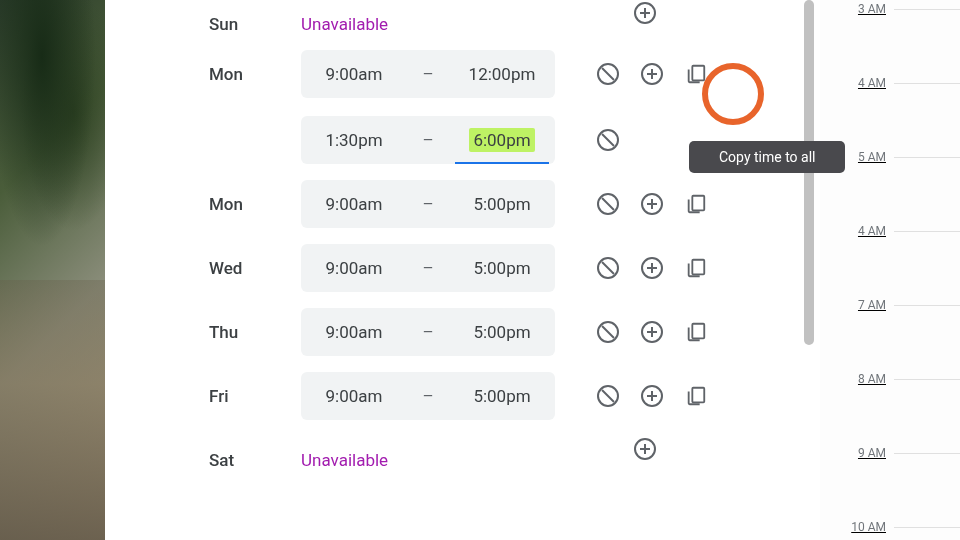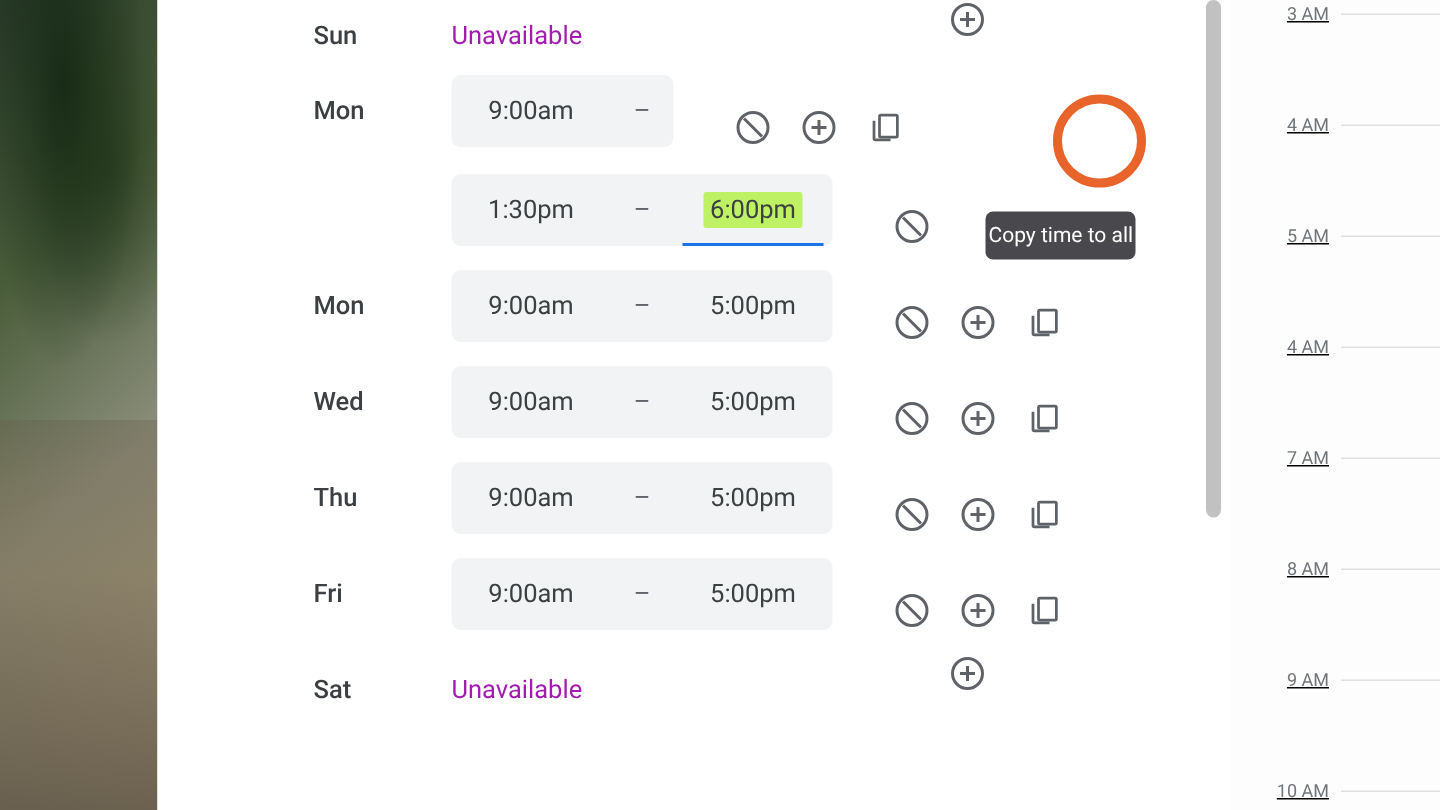--- a/index.html
+++ b/index.html
@@ -98,21 +98,21 @@
       font-weight: 500;
       padding-top: 14px;
     }
     .slots {
       display: flex;
       flex-direction: column;
       gap: 18px;
     }
     .slot-line {
       display: flex;
-      align-items: flex-end;
+      align-items: center;
       gap: 24px;
     }
     .time-group {
       display: flex;
       align-items: center;
       background: #f1f3f4;
       border-radius: 6px;
       height: 48px;
     }
     .time-box {
@@ -175,26 +175,26 @@
       top: 63px;
       width: 62px;
       height: 62px;
       border: 6px solid #e8642b;
       border-radius: 50%;
       pointer-events: none;
       z-index: 10;
     }
     .tooltip {
       position: absolute;
-      left: 657px;
+      left: 689px;
       top: 141px;
       background: #49494d;
       color: #fff;
       font-size: 14px;
-      padding: 8px 2px;
+      padding: 8px 30px;
       border-radius: 5px;
       white-space: nowrap;
       z-index: 9;
     }
     .sun-actions { margin-left: 244px; }
   </style>
 </head>
 <body>
 
 <div class="bg-left"></div>
@@ -215,20 +215,21 @@
     </div>
   </div>
 
   <div class="day-row">
     <div class="day-label">Mon</div>
     <div class="slots">
       <div class="slot-line">
         <div class="time-group">
           <div class="time-box">9:00am</div>
           <div class="dash">–</div>
+          <div class="time-box">12:00pm</div>
         </div>
         <div class="icon-group">
           <div class="icon-btn">
               <svg width="24" height="24" viewBox="0 0 24 24">
                 <circle cx="12" cy="12" r="10" fill="none" stroke="#5f6368" stroke-width="2"></circle>
                 <line x1="6" y1="6" x2="18" y2="18" stroke="#5f6368" stroke-width="2"></line>
               </svg>
             </div>
           <div class="icon-btn">
               <svg width="24" height="24" viewBox="0 0 24 24">

